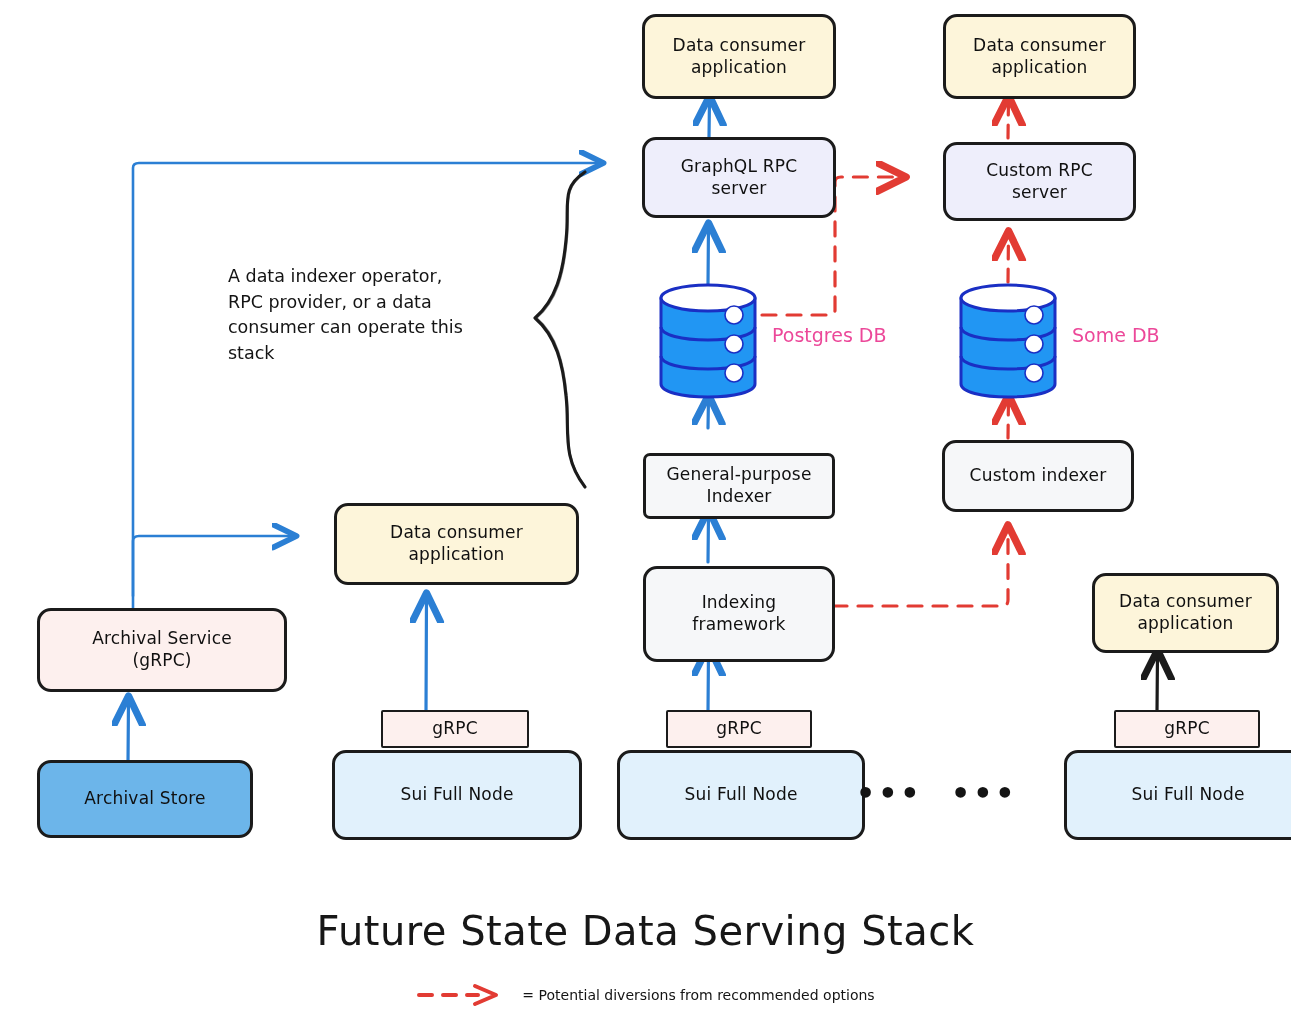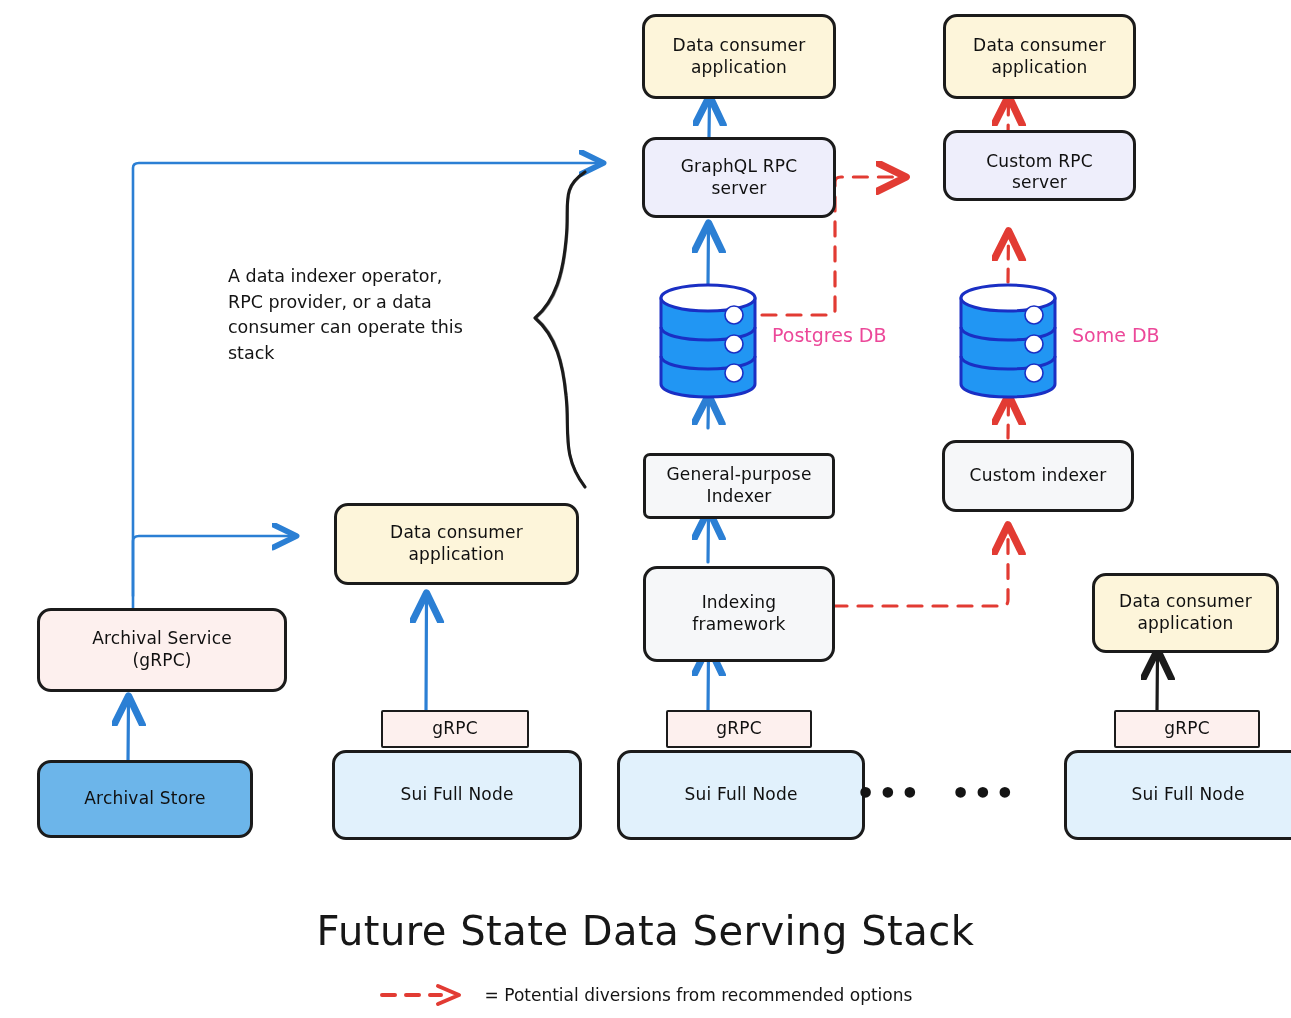--- a/index.html
+++ b/index.html
@@ -86,21 +86,21 @@
     position: absolute;
     left: 0; right: 0;
     top: 982px;
     display: flex;
     align-items: center;
     justify-content: center;
     gap: 10px;
     z-index: 4;
   }
   #legend .legend-text {
-    font-size: 17px;
+    font-size: 14px;
     color: #141414;
   }
   .db-wrap { position: absolute; z-index: 3; }
 </style>
 </head>
 <body>
 
 <div id="canvas">
 
   <svg class="layer" viewBox="0 0 1291 1018">
@@ -193,21 +193,21 @@
   <div class="node fill-yellow" style="left:914px; top:14px; width:193px; height:85px;">
     <span class="lbl">Data consumer
 application</span>
   </div>
 
   <div class="node fill-lav" style="left:613px; top:137px; width:194px; height:81px;">
     <span class="lbl">GraphQL RPC
 server</span>
   </div>
 
-  <div class="node fill-lav" style="left:914px; top:130px; width:193px; height:71px;align-items:flex-end;">
+  <div class="node fill-lav" style="left:914px; top:142px; width:193px; height:79px;">
     <span class="lbl">Custom RPC
 server</span>
   </div>
 
   <div class="node fill-gray" style="left:614px; top:453px; width:192px; height:66px;border-radius:7px;">
     <span class="lbl">General-purpose
 Indexer</span>
   </div>
 
   <div class="node fill-gray" style="left:913px; top:440px; width:192px; height:72px;">

